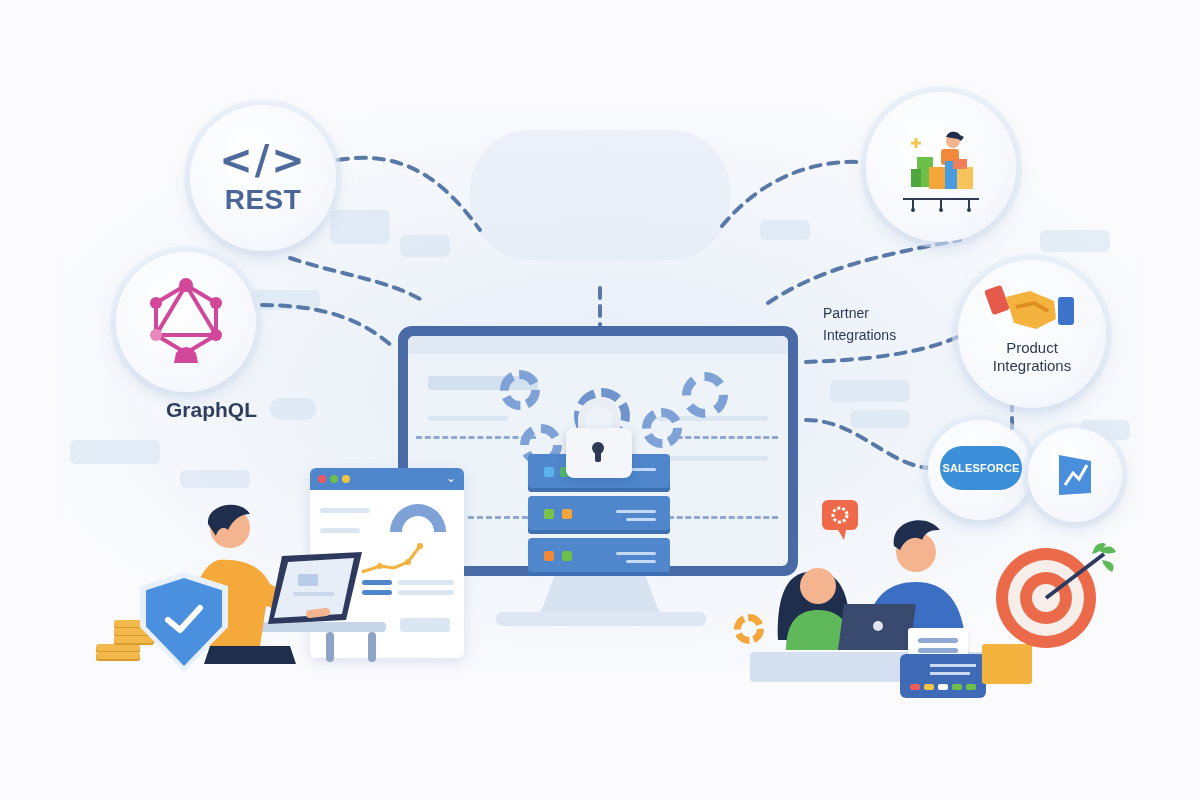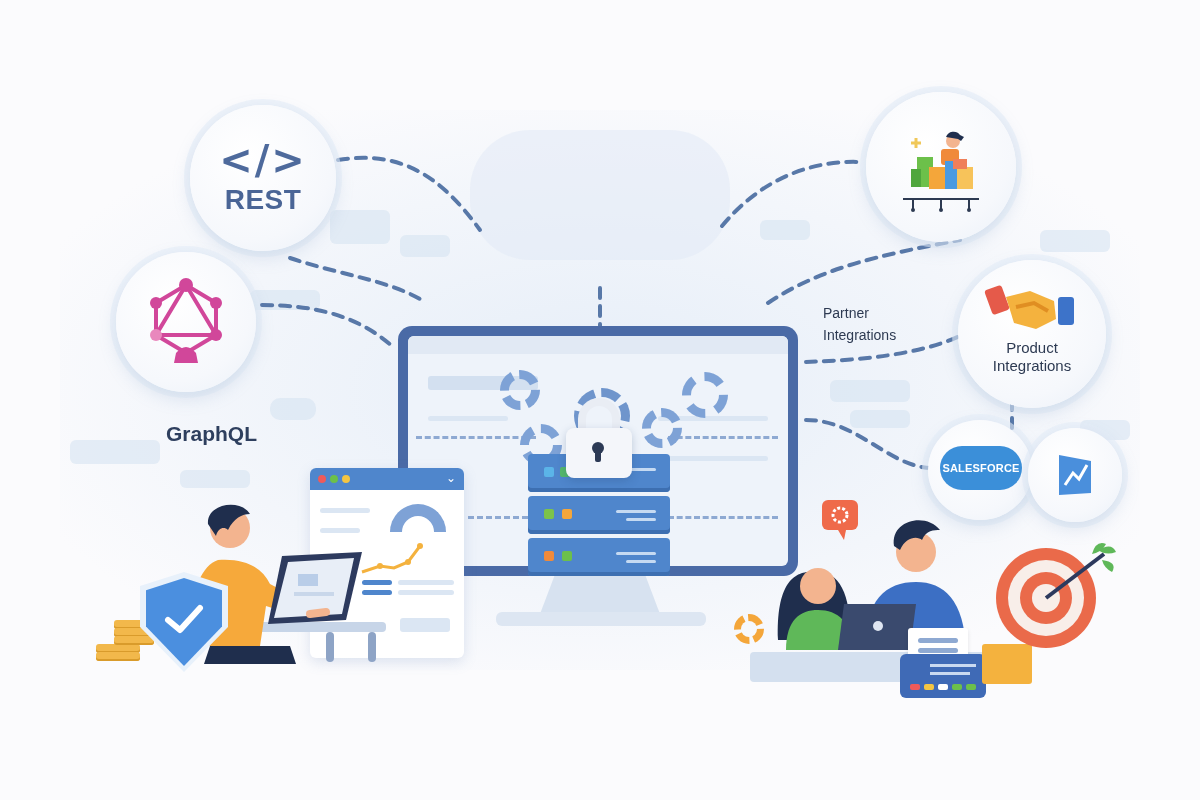--- a/index.html
+++ b/index.html
@@ -24,21 +24,21 @@
     display: flex; flex-direction: column; align-items: center; justify-content: center;
   }
   .rest-code {
     font-family: "DejaVu Sans", sans-serif; font-weight: bold;
     font-size: 40px; color: #4e6a9c; letter-spacing: 2px; line-height: 1;
   }
   .rest-label {
     font-weight: bold; font-size: 28px; color: #4a6596; margin-top: 4px; letter-spacing: 0.5px;
   }
   .graphql-label {
-    position: absolute; left: 166px; top: 398px; font-size: 21px; font-weight: bold; color: #2e3f5e; margin-top: 24px;
+    position: absolute; left: 166px; top: 398px; font-size: 21px; font-weight: bold; color: #2e3f5e;
   }
   .label-dark { color: #2d3a52; font-size: 14px; line-height: 22px; }
   .api-window {
     position: absolute; left: 522px; top: 192px; width: 156px; height: 90px;
     background: #f4f8fd; border: 3px solid #8fb0e0; border-radius: 6px; overflow: visible;
     box-shadow: 0 4px 12px rgba(90,130,190,0.2);
   }
   .api-titlebar {
     height: 18px; background: #5f95d8; display: flex; justify-content: flex-end; align-items: center; gap: 4px; padding-right: 8px;
   }

